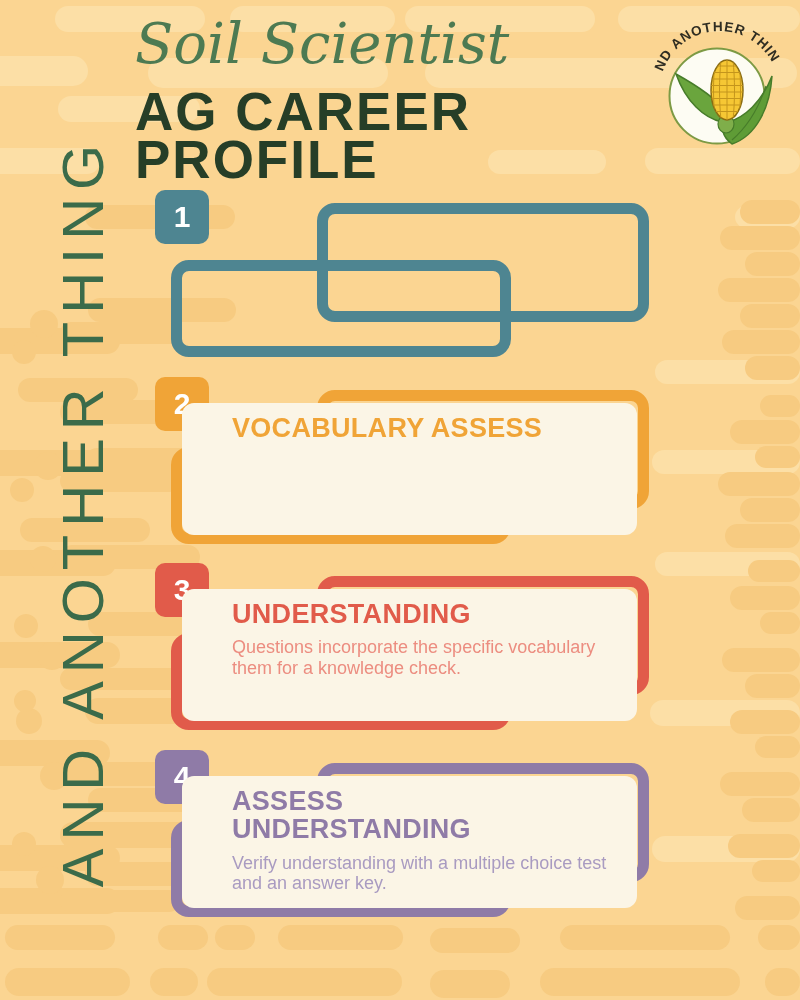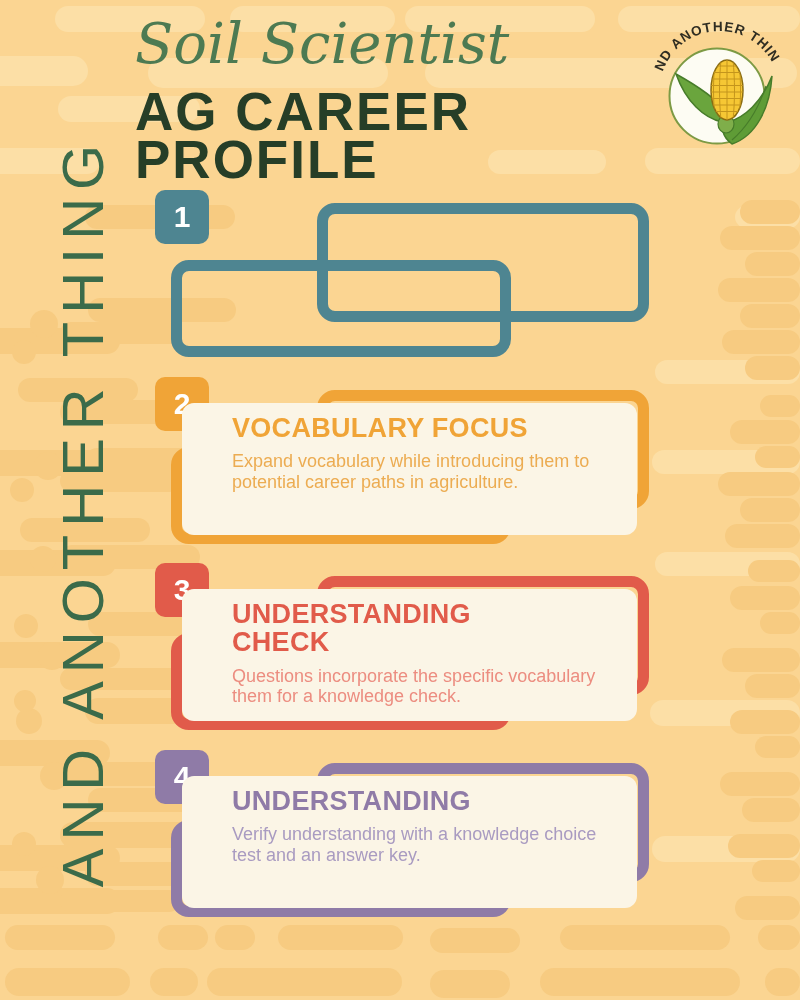--- a/index.html
+++ b/index.html
@@ -189,45 +189,44 @@
     <div class="frame frame-bl"></div>
     <div class="badge">1</div>
   </div>
 
   <div class="card-block" style="top: 377px; --c: #f0a437; --bc: #ecac52;">
     <div class="frame frame-tr"></div>
     <div class="frame frame-bl"></div>
     <div class="badge">2</div>
     <div class="card-face">
       <div class="card-title">
-        <span>VOCABULARY FOCUS</span>
+        <span>VOCABULARY ASSESS</span>
         <span></span>
       </div>
-      <div class="card-body">Expand  vocabulary while introducing them to potential career paths in agriculture.</div>
     </div>
   </div>
 
   <div class="card-block" style="top: 563px; --c: #e15b4a; --bc: #ec8d80;">
     <div class="frame frame-tr"></div>
     <div class="frame frame-bl"></div>
     <div class="badge">3</div>
     <div class="card-face">
       <div class="card-title">
         <span>UNDERSTANDING</span>
-        <span>CHECK</span>
       </div>
       <div class="card-body">Questions incorporate the specific vocabulary them for a knowledge check.</div>
     </div>
   </div>
 
   <div class="card-block" style="top: 750px; --c: #8f7ba7; --bc: #a99bc1;">
     <div class="frame frame-tr"></div>
     <div class="frame frame-bl"></div>
     <div class="badge">4</div>
     <div class="card-face">
       <div class="card-title">
+        <span>ASSESS</span>
         <span>UNDERSTANDING</span>
       </div>
-      <div class="card-body">Verify understanding with a knowledge choice test and an answer key.</div>
+      <div class="card-body">Verify understanding with a multiple choice test and an answer key.</div>
     </div>
   </div>
 
 </div>
 
 </body></html>

